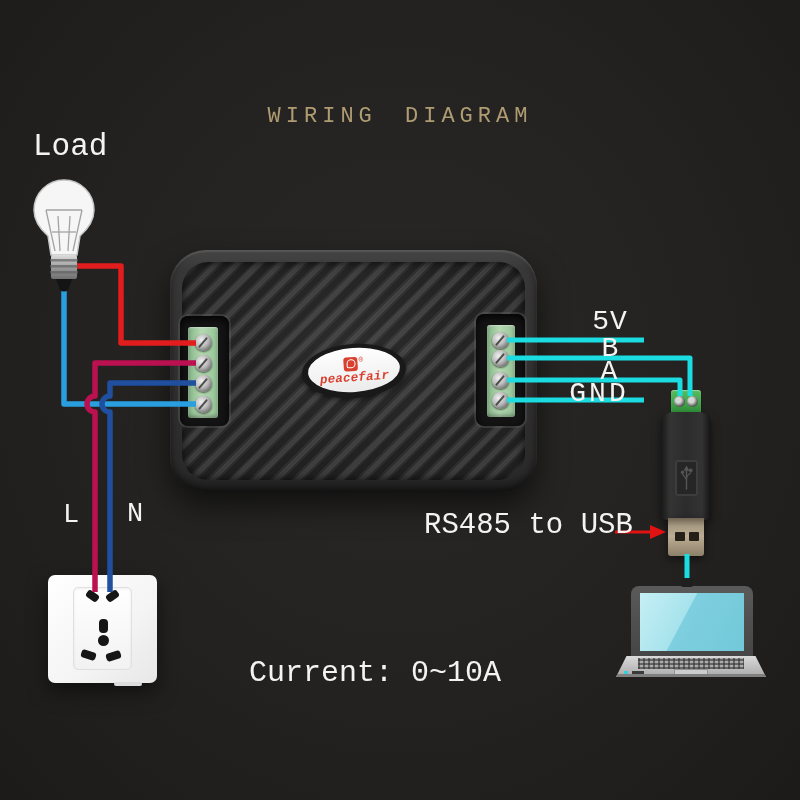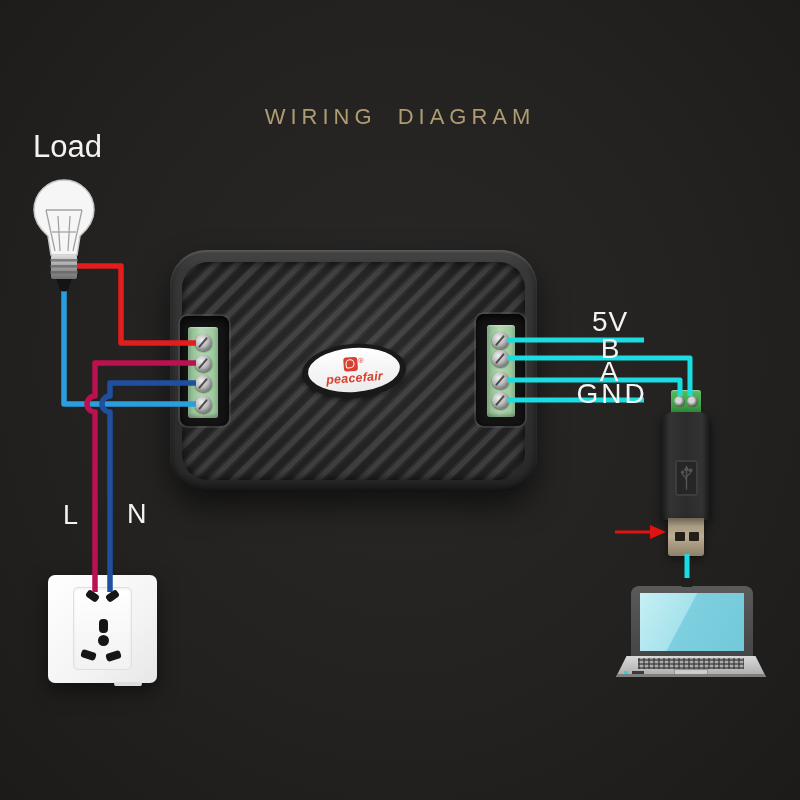--- a/index.html
+++ b/index.html
@@ -1,35 +1,35 @@
 <!DOCTYPE html>
 <html><head>
 <meta charset="utf-8">
 <style>
   html,body{margin:0;padding:0;background:#111;}
   #stage{
     position:relative;width:800px;height:800px;overflow:hidden;
     background:radial-gradient(ellipse at 50% 45%, #292826 0%, #232221 55%, #1c1b1a 100%);
     font-family:"Liberation Sans", sans-serif;
   }
-  .abs{position:absolute;}
+  .abs{position:absolute;font-family:Liberation Mono, monospace;}
   
   .title{
     left:0;top:104px;width:100%;text-align:center;
     font-size:22px;letter-spacing:5px;word-spacing:10px;color:#af9c72;font-weight:400;
   }
   .lbl{color:#f3f3f3;}
   .load-lbl{left:33px;top:129px;font-size:31px;}
   .l-lbl{left:63px;top:500px;font-size:27px;}
   .n-lbl{left:127px;top:499px;font-size:27px;}
   .pin{font-size:28px;transform:translateX(-50%);white-space:nowrap;}
   .pin-5v{left:610px;top:306px;letter-spacing:1px;}
   .pin-b{left:610px;top:333px;}
   .pin-a{left:609px;top:356px;}
-  .pin-gnd{left:612px;top:378px;letter-spacing:3px;}
+  .pin-gnd{left:599px;top:378px;letter-spacing:3px;}
   .rs485-lbl{left:424px;top:509px;font-size:29px;}
   .voltage-lbl{left:251px;top:608px;font-size:30px;}
   .current-lbl{left:249px;top:656px;font-size:30px;}
 
   
   .device{
     left:170px;top:250px;width:367px;height:242px;border-radius:36px;
     background:linear-gradient(180deg,#474747 0%,#383838 8%,#323232 50%,#2a2a2a 92%,#1f1f1f 100%);
     box-shadow:0 14px 30px rgba(0,0,0,.55), inset 0 2px 2px rgba(255,255,255,.14), inset 0 -3px 8px rgba(0,0,0,.6);
   }
@@ -288,14 +288,16 @@
     </g>
   </svg>
 
   <div class="abs lbl load-lbl txt">Load</div>
   <div class="abs lbl l-lbl txt">L</div>
   <div class="abs lbl n-lbl txt">N</div>
   <div class="abs lbl pin pin-5v txt">5V</div>
   <div class="abs lbl pin pin-b txt">B</div>
   <div class="abs lbl pin pin-a txt">A</div>
   <div class="abs lbl pin pin-gnd txt">GND</div>
+  <div class="abs lbl rs485-lbl txt">RS485 to USB</div>
+  <div class="abs lbl current-lbl txt">Current: 0~10A</div>
 
 </div>
 
 </body></html>

